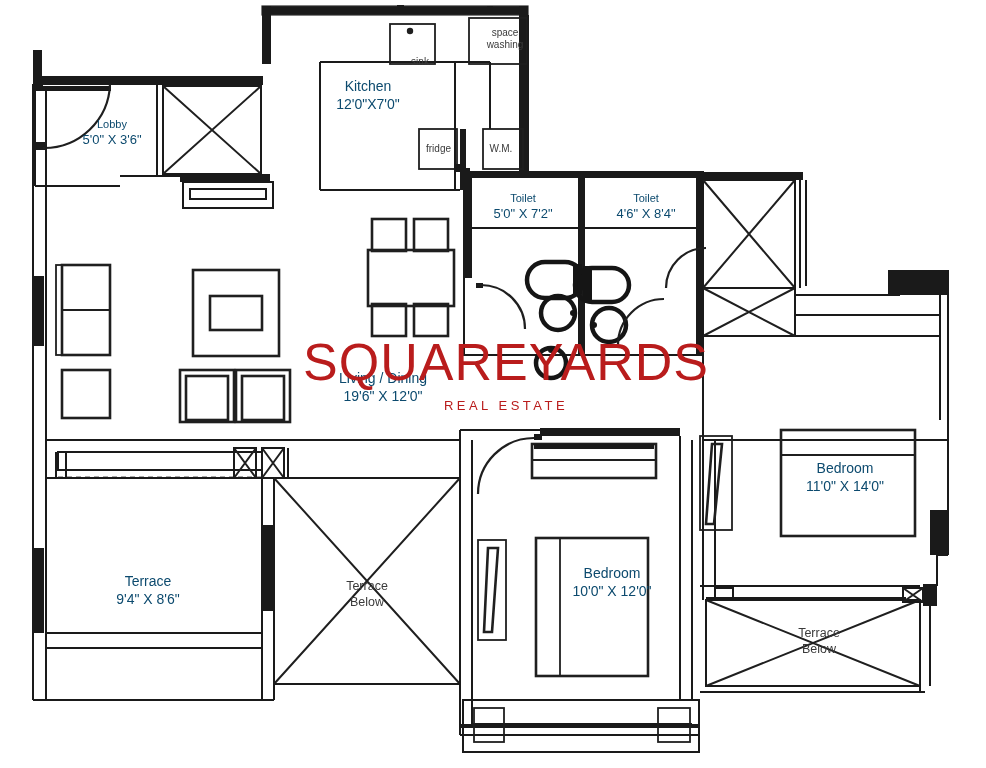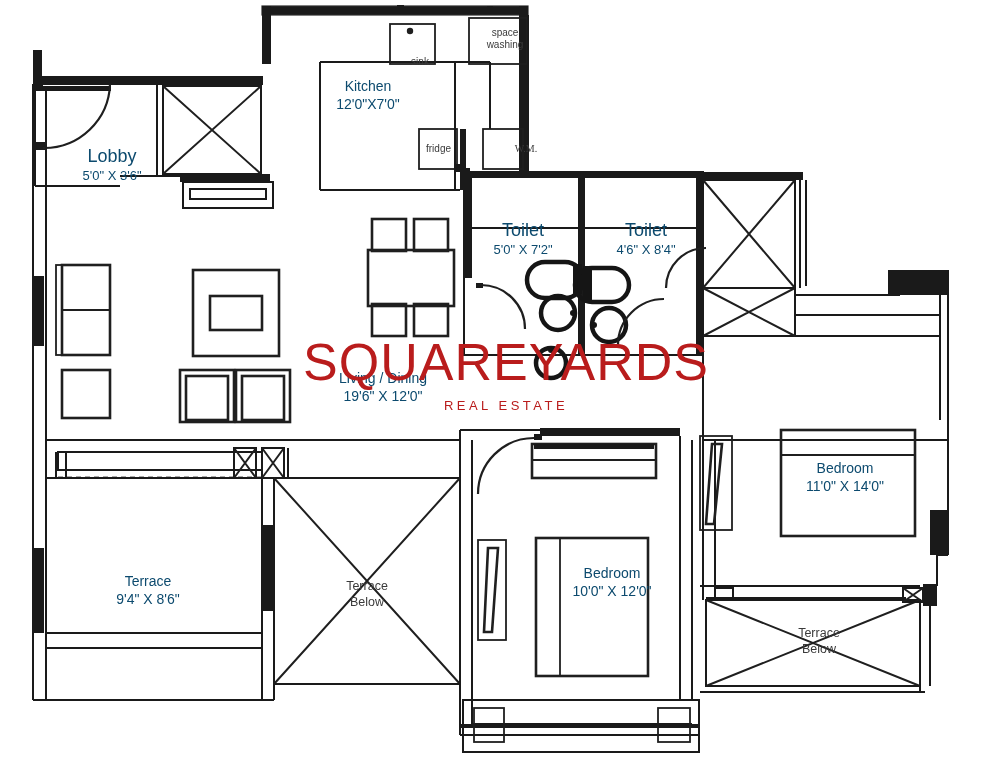--- a/index.html
+++ b/index.html
@@ -36,21 +36,21 @@
     position: absolute;
     text-align: center;
     color: #0c4a6e;
     font-family: "Liberation Sans", sans-serif;
     line-height: 1.25;
     white-space: nowrap;
     user-select: none;
   }
   .rm-name { font-size: 14px; }
   .rm-dim  { font-size: 14px; }
-  .rm-small .rm-name { font-size: 18px; margin-top: 27px; }
+  .rm-small .rm-name { font-size: 11px; }
   .rm-small .rm-dim  { font-size: 13px; }
   .tiny-label {
     position: absolute;
     font-size: 10px;
     color: #3a3a3a;
     text-align: center;
     line-height: 1.15;
     white-space: nowrap;
     user-select: none;
     padding-left: 7px;
@@ -437,20 +437,20 @@
 
   <div class="tiny-label" style="left:390px; top:56px; width:46px;">sink</div>
 
   <div class="tiny-label" style="left:469px; top:27px; width:58px;">
     <div>space</div>
     <div>washing</div>
   </div>
 
   <div class="tiny-label" style="left:419px; top:143px; width:22px;">fridge</div>
 
-  <div class="tiny-label" style="left:499px; top:143px; width:40px;font-family:Liberation Serif, serif;">W.M.</div>
+  <div class="tiny-label" style="left:474px; top:143px; width:40px;">W.M.</div>
 
   <div id="watermark">
     <div class="wm-main">SQUAREYARDS</div>
     <div class="wm-sub">REAL ESTATE</div>
   </div>
 
 </div>
 
 </body></html>

